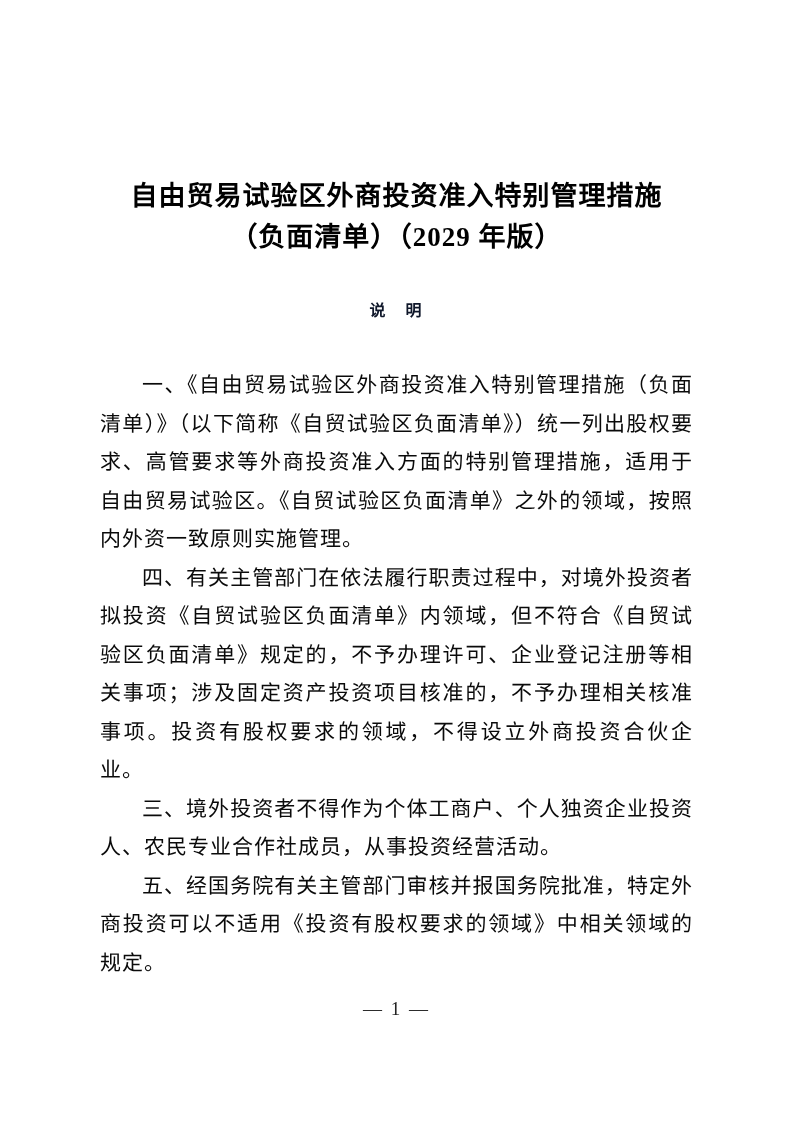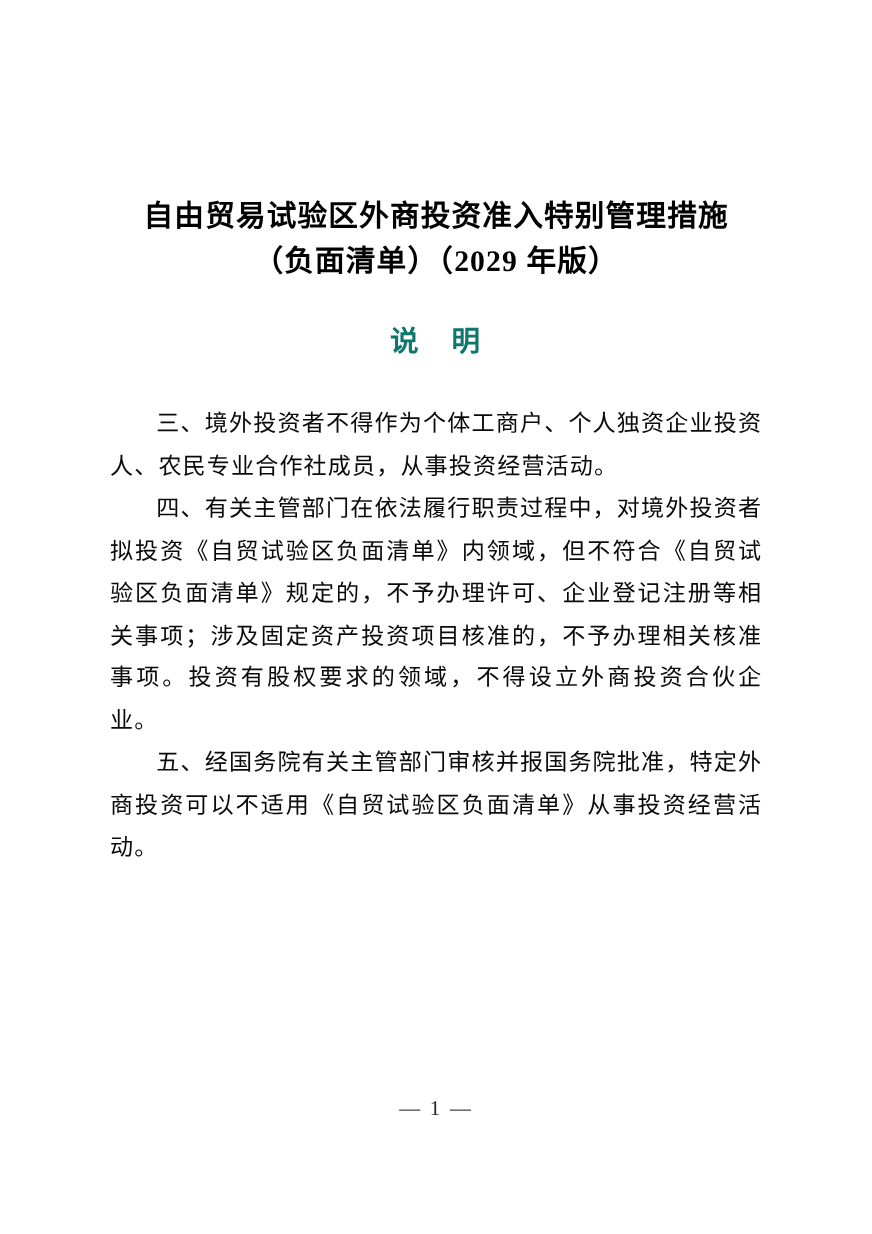--- a/index.html
+++ b/index.html
@@ -26,24 +26,24 @@
     letter-spacing: 1px;
     color: #000000;
   }
   .doc-title .title-line {
     display: block;
   }
   .section-heading {
     margin-top: 38px;
     text-align: center;
     font-weight: bold;
-    font-size: 26px;
+    font-size: 16px;
     line-height: 30px;
     letter-spacing: 2px;
-    color: #0f766e;
+    color: #0f172a;
   }
   .content {
     margin: 40px 100px 0 100px;
     width: 593px;
     font-size: 21px;
     line-height: 38.5px;
     letter-spacing: 1px;
     text-align: justify;
     text-align-last: left;
     color: #0a0a0a;
@@ -70,20 +70,21 @@
 <div class="page">
 
   <h1 class="doc-title">
     <span class="title-line">自由贸易试验区外商投资准入特别管理措施</span>
     <span class="title-line">（负面清单）（2029 年版）</span>
   </h1>
 
   <h2 class="section-heading">说　明</h2>
 
   <div class="content">
+    <p>一、《自由贸易试验区外商投资准入特别管理措施（负面清单）》（以下简称《自贸试验区负面清单》）统一列出股权要求、高管要求等外商投资准入方面的特别管理措施，适用于自由贸易试验区。《自贸试验区负面清单》之外的领域，按照内外资一致原则实施管理。</p>
+    <p>四、有关主管部门在依法履行职责过程中，对境外投资者拟投资《自贸试验区负面清单》内领域，但不符合《自贸试验区负面清单》规定的，不予办理许可、企业登记注册等相关事项；涉及固定资产投资项目核准的，不予办理相关核准事项。投资有股权要求的领域，不得设立外商投资合伙企业。</p>
     <p>三、境外投资者不得作为个体工商户、个人独资企业投资人、农民专业合作社成员，从事投资经营活动。</p>
-    <p>四、有关主管部门在依法履行职责过程中，对境外投资者拟投资《自贸试验区负面清单》内领域，但不符合《自贸试验区负面清单》规定的，不予办理许可、企业登记注册等相关事项；涉及固定资产投资项目核准的，不予办理相关核准事项。投资有股权要求的领域，不得设立外商投资合伙企业。</p>
-    <p>五、经国务院有关主管部门审核并报国务院批准，特定外商投资可以不适用《自贸试验区负面清单》从事投资经营活动。</p>
+    <p>五、经国务院有关主管部门审核并报国务院批准，特定外商投资可以不适用《投资有股权要求的领域》中相关领域的规定。</p>
   </div>
 
   <div class="page-number">— 1 —</div>
 
 </div>
 
 </body></html>

